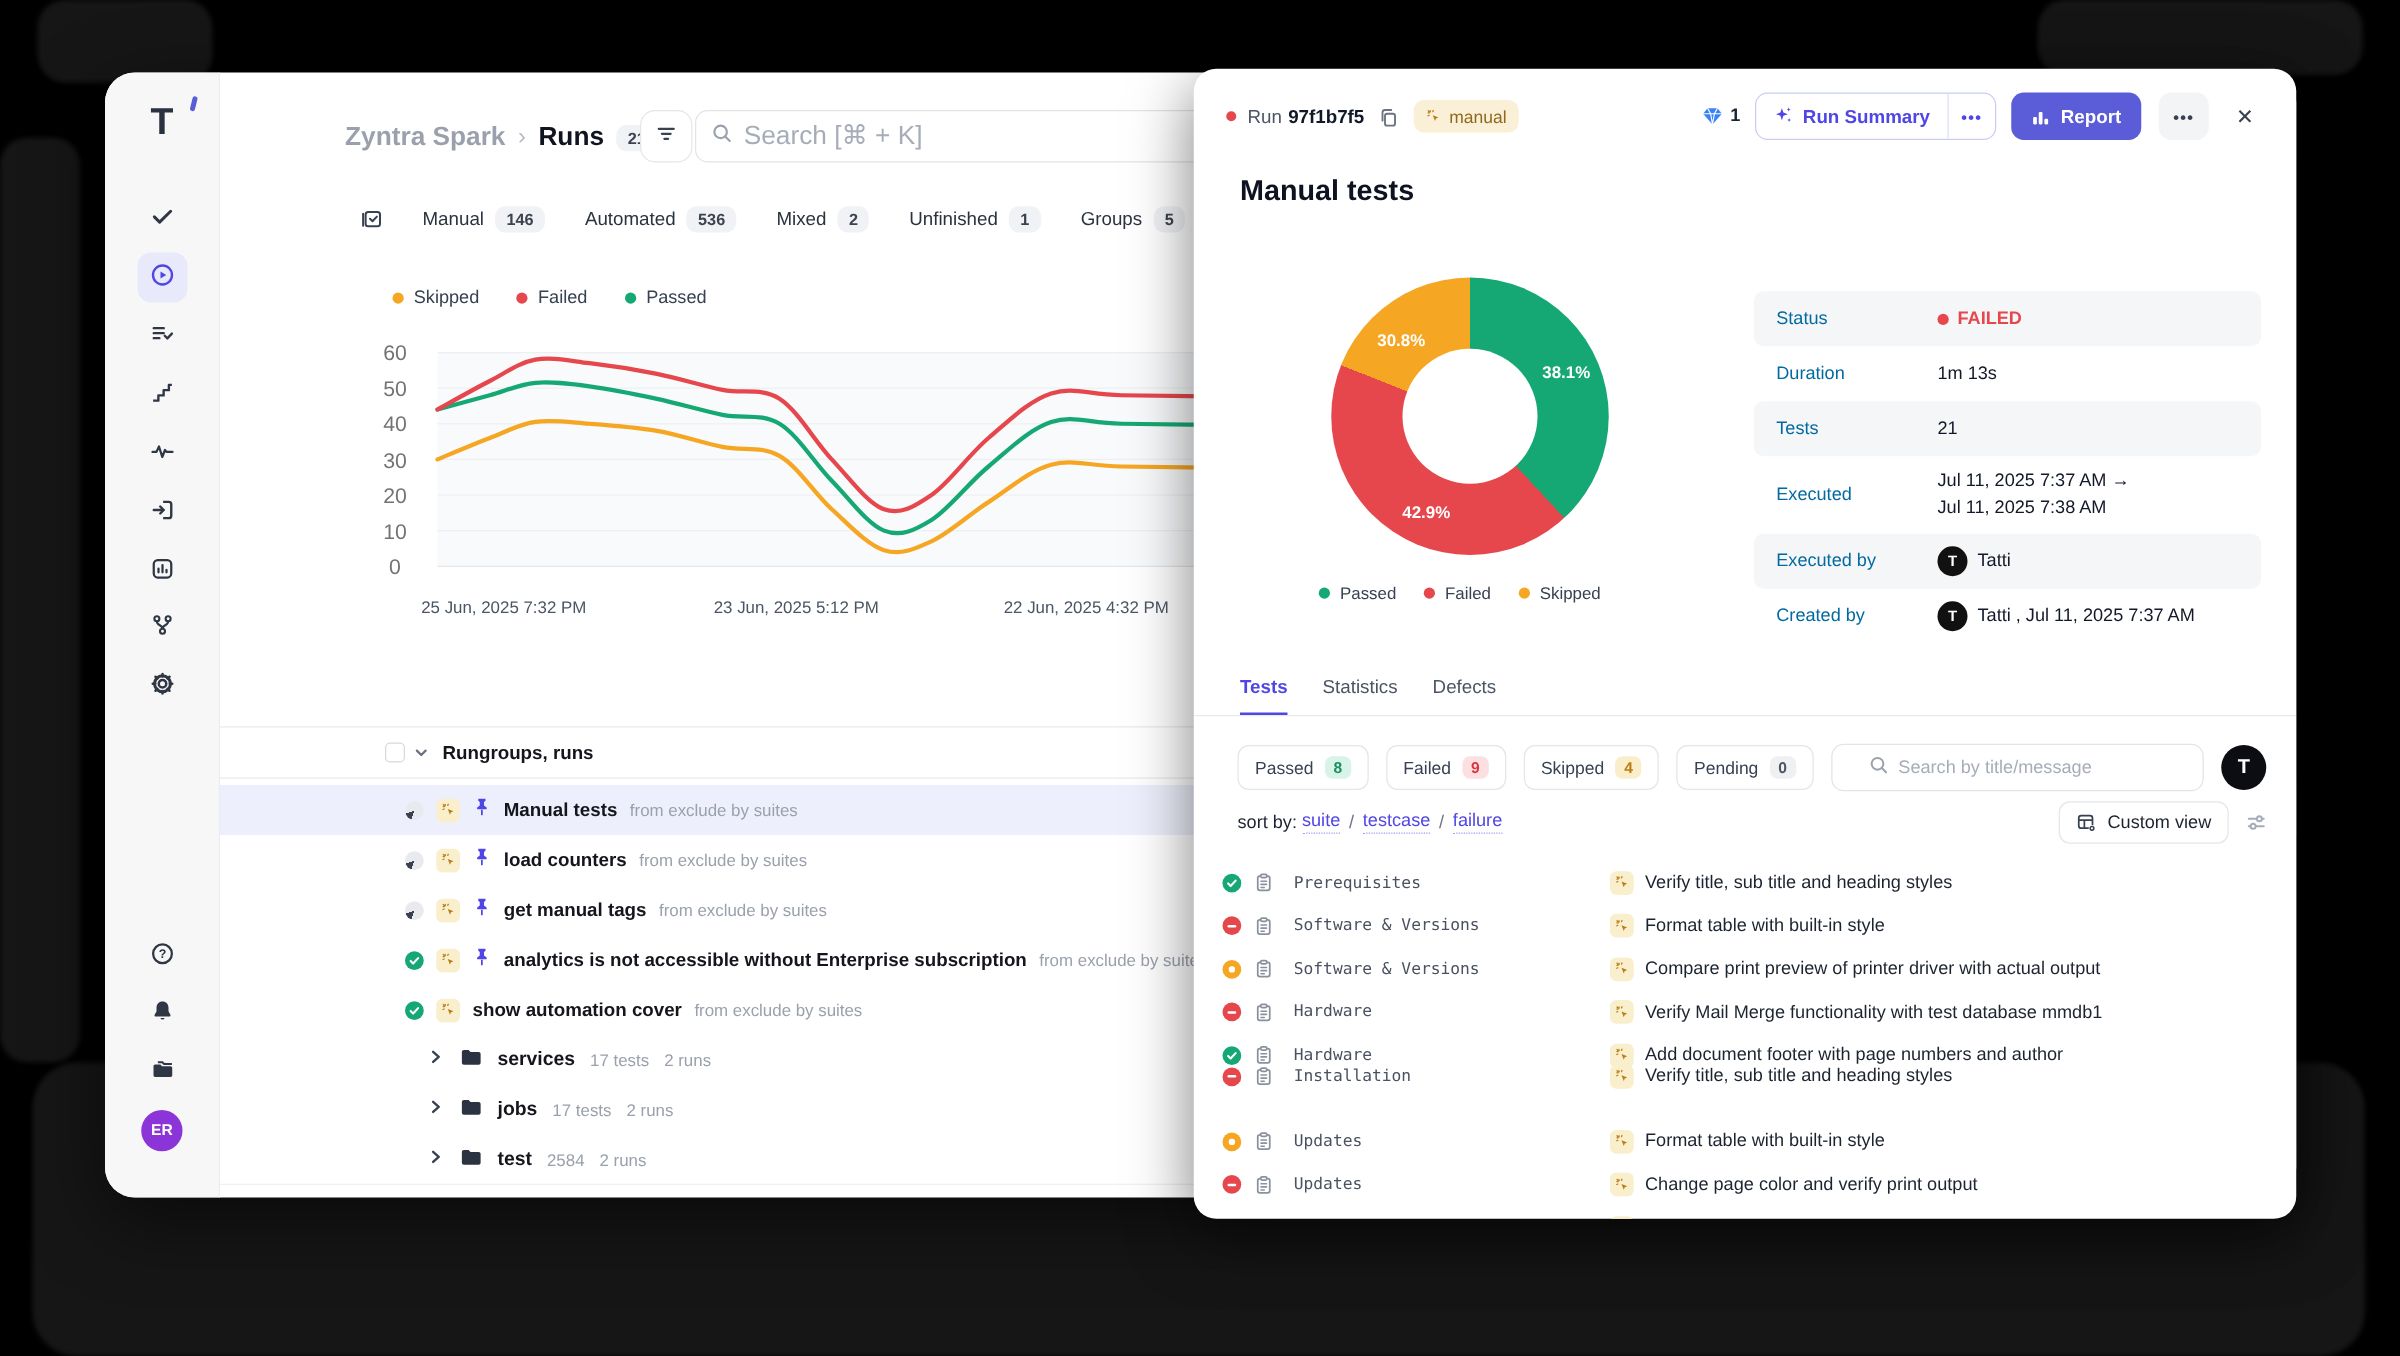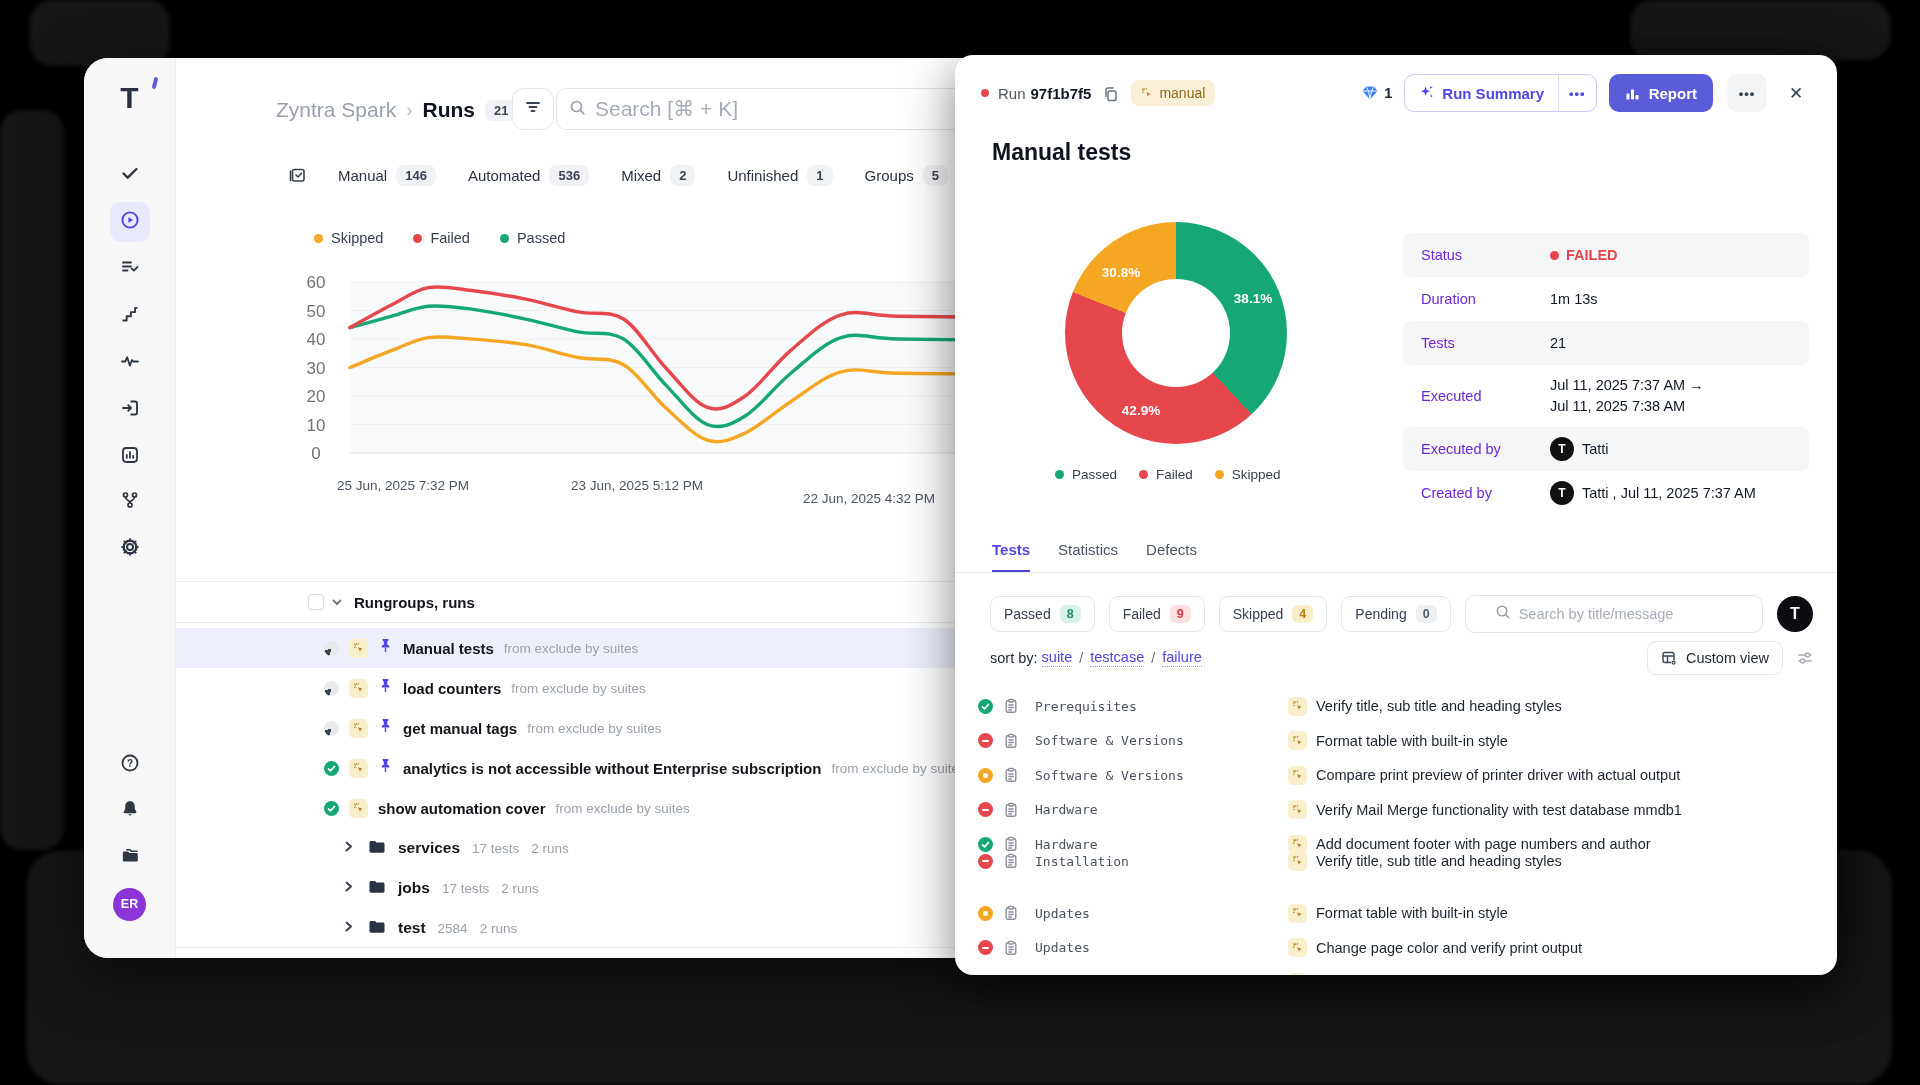--- a/index.html
+++ b/index.html
@@ -13,21 +13,21 @@
   .side-item { position:absolute; left:50%; transform:translate(-50%,-50%); width:40px; height:40px; display:flex; align-items:center; justify-content:center; border-radius:11px; }
   .side-item.active { background:#e8e9fb; }
   .logo-mark { font-weight:900; font-size:30px; color:#2b3140; position:relative; line-height:1; }
   .logo-tick { position:absolute; right:-7px; top:-1px; width:4px; height:12px; background:#5a5cd8; border-radius:2px; transform:rotate(14deg); }
   .avatar-er { width:33px; height:33px; border-radius:50%; background:#8b35d9; color:#fff; font-size:12.5px; font-weight:bold; display:flex; align-items:center; justify-content:center; }
 
   .content { position:absolute; left:92px; top:0; right:0; bottom:0; }
 
   
   .crumbs { position:absolute; left:100px; top:40px; display:flex; align-items:center; gap:10px; font-size:21px; }
-  .crumb-proj { color:#9aa1ad; font-weight:400; }
+  .crumb-proj { color:#9aa1ad; font-weight:700; }
   .crumb-sep { color:#b6bcc6; font-size:19px; }
   .crumb-page { color:#101420; font-weight:bold; }
   .pill { background:#f1f2f5; color:#3c4350; font-size:13px; font-weight:600; border-radius:8px; padding:3px 9px; }
   .filter-btn { position:absolute; left:336px; top:30px; width:42px; height:42px; border:1px solid #e4e6ea; border-radius:12px; background:#fff; display:flex; align-items:center; justify-content:center; }
   .search-box { position:absolute; left:380px; top:30px; width:455px; height:42px; border:1px solid #e1e4e8; border-radius:10px; background:#fff; display:flex; align-items:center; padding:0 12px; gap:9px; }
   .search-box input { border:none; outline:none; font-size:21px; color:#c2410c; width:100%; font-family:"Liberation Sans",sans-serif; }
   .search-box input::placeholder { color:#a6adb8; }
 
   
   .tabs-row { position:absolute; left:112px; top:100px; height:34px; display:flex; align-items:center; gap:14px; }
@@ -88,21 +88,21 @@
   .donut { width:222px; height:222px; border-radius:50%; position:relative; }
   .donut::after { content:""; position:absolute; left:50%; top:50%; width:108px; height:108px; background:#fff; border-radius:50%; transform:translate(-50%,-50%); }
   .donut-label { position:absolute; color:#fff; font-size:13.5px; font-weight:bold; transform:translate(-50%,-50%); z-index:2; }
   .donut-legend { position:absolute; left:100px; top:412px; display:flex; gap:22px; align-items:center; }
   .donut-legend .leg-item { font-size:13.5px; }
 
   .details { position:absolute; left:448px; top:178px; width:406px; }
   .d-row { position:relative; display:flex; align-items:center; height:44px; padding:0 18px; border-radius:8px; }
   .d-row.gray { background:#f5f6f8; }
   .d-row.tall { height:62px; align-items:center; }
-  .d-label { width:129px; font-size:14.5px; color:#6d28d9; flex:0 0 auto; }
+  .d-label { width:129px; font-size:14.5px; color:#0369a1; flex:0 0 auto; }
   .d-value { font-size:14.5px; color:#111827; display:flex; align-items:center; gap:8px; }
   .status-failed { color:#e5474d; font-weight:bold; display:flex; align-items:center; gap:7px; }
   .status-failed .dot { width:9px; height:9px; background:#e5474d; }
   .avatar-t { width:24px; height:24px; border-radius:50%; background:#111; color:#fff; font-size:12px; font-weight:bold; display:flex; align-items:center; justify-content:center; flex:0 0 auto; }
 
   .dr-tabs { position:absolute; left:37px; top:486px; display:flex; gap:28px; font-size:15px; color:#4b5563; }
   .dr-tab { padding-bottom:12px; }
   .dr-tab.active { color:#4f46e5; font-weight:600; border-bottom:2.5px solid #4f46e5; }
   .dr-tab-divider { position:absolute; left:0; right:0; top:517px; height:1px; background:#e8eaee; }
 
@@ -311,21 +311,21 @@
             <line x1="0" x2="760" y1="142.5" y2="142.5" stroke="#edeff3"></line>
             <line x1="0" x2="760" y1="171" y2="171" stroke="#e2e5ea"></line>
             <path d="M0,85.5C6.966666666666666,82.65 28.75333333333333,73.3875 41.8,68.4C54.846666666666664,63.41250000000001 64.98,57.474999999999994 78.28,55.574999999999996C91.58,53.675 105.38666666666667,55.81250000000001 121.60000000000001,57.00000000000001C137.81333333333333,58.18750000000001 157.82666666666668,59.612500000000004 175.56,62.7C193.29333333333332,65.7875 211.66,72.19999999999999 228,75.52499999999999C244.34,78.85 259.0333333333333,74.33749999999999 273.59999999999997,82.64999999999999C288.16666666666663,90.96249999999999 301.46666666666664,112.8125 315.4,125.4C329.3333333333333,137.9875 343.9,153.9 357.2,158.175C370.5,162.45000000000002 381.26666666666665,157.46249999999998 395.2,151.04999999999998C409.1333333333333,144.6375 424.8399999999999,129.9125 440.79999999999995,119.69999999999999C456.76,109.4875 473.2266666666667,94.525 490.96000000000004,89.775C508.6933333333334,85.025 520.0933333333332,90.725 547.1999999999999,91.2C574.3066666666666,91.67500000000001 618.1333333333333,91.91250000000001 653.6,92.62500000000001C689.0666666666667,93.33750000000002 742.2666666666667,95.00000000000001 760,95.47500000000001" fill="none" stroke="#f5a623" stroke-width="3.4" stroke-linecap="round"></path>
             <path d="M0,45.60000000000001C6.966666666666666,43.7 28.75333333333333,37.762499999999996 41.8,34.199999999999996C54.846666666666664,30.637499999999996 64.98,25.41250000000001 78.28,24.22500000000001C91.58,23.03750000000001 105.38666666666667,24.9375 121.60000000000001,27.075C137.81333333333333,29.2125 157.82666666666668,33.25000000000001 175.56,37.050000000000004C193.29333333333332,40.85 211.66,46.54999999999999 228,49.87499999999999C244.34,53.199999999999996 259.0333333333333,48.212500000000006 273.59999999999997,57.00000000000001C288.16666666666663,65.78750000000001 301.46666666666664,88.35 315.4,102.6C329.3333333333333,116.85 343.9,137.275 357.2,142.5C370.5,147.725 381.26666666666665,142.5 395.2,133.95C409.1333333333333,125.39999999999999 424.8399999999999,104.2625 440.79999999999995,91.2C456.76,78.1375 473.2266666666667,61.27499999999999 490.96000000000004,55.574999999999996C508.6933333333334,49.875 520.0933333333332,56.525000000000006 547.1999999999999,57.00000000000001C574.3066666666666,57.47500000000001 618.1333333333333,57.712500000000006 653.6,58.425000000000004C689.0666666666667,59.1375 742.2666666666667,60.8 760,61.27499999999999" fill="none" stroke="#16a874" stroke-width="3.4" stroke-linecap="round"></path>
             <path d="M0,45.60000000000001C6.966666666666666,41.800000000000004 28.75333333333333,29.449999999999996 41.8,22.799999999999994C54.846666666666664,16.14999999999999 64.98,8.074999999999996 78.28,5.699999999999998C91.58,3.3250000000000006 105.38666666666667,6.650000000000008 121.60000000000001,8.550000000000008C137.81333333333333,10.450000000000008 157.82666666666668,13.537499999999998 175.56,17.099999999999998C193.29333333333332,20.662499999999998 211.66,26.60000000000001 228,29.925000000000008C244.34,33.25000000000001 259.0333333333333,27.78750000000001 273.59999999999997,37.050000000000004C288.16666666666663,46.3125 301.46666666666664,70.775 315.4,85.5C329.3333333333333,100.225 343.9,120.65 357.2,125.4C370.5,130.15 381.26666666666665,123.50000000000001 395.2,114.00000000000001C409.1333333333333,104.50000000000001 424.8399999999999,81.93750000000001 440.79999999999995,68.4C456.76,54.862500000000004 473.2266666666667,38.475 490.96000000000004,32.775C508.6933333333334,27.074999999999996 520.0933333333332,33.724999999999994 547.1999999999999,34.199999999999996C574.3066666666666,34.675 618.1333333333333,34.91250000000001 653.6,35.62500000000001C689.0666666666667,36.337500000000006 742.2666666666667,38 760,38.474999999999994" fill="none" stroke="#e5474d" stroke-width="3.4" stroke-linecap="round"></path>
           </svg>
       </div>
       <div class="x-labels">
         <span style="left:53px;">25 Jun, 2025 7:32 PM</span>
         <span style="left:287px;">23 Jun, 2025 5:12 PM</span>
-        <span style="left:519px;margin-top:13px;">22 Jun, 2025 4:32 PM</span>
+        <span style="left:519px;">22 Jun, 2025 4:32 PM</span>
         <span style="left:745px;">22 Jun,</span>
       </div>
 
       <div class="tbl-divider" style="top:523px;"></div>
       <div class="tbl-header">
         <span class="checkbox"></span>
         <span style="margin-left:6px;display:flex;">
             <svg width="14" height="14">
               <path d="M3.5 5.5l3.5 3.5 3.5-3.5" fill="none" stroke="#6b7280" stroke-width="1.8" stroke-linecap="round" stroke-linejoin="round"></path>
             </svg>

